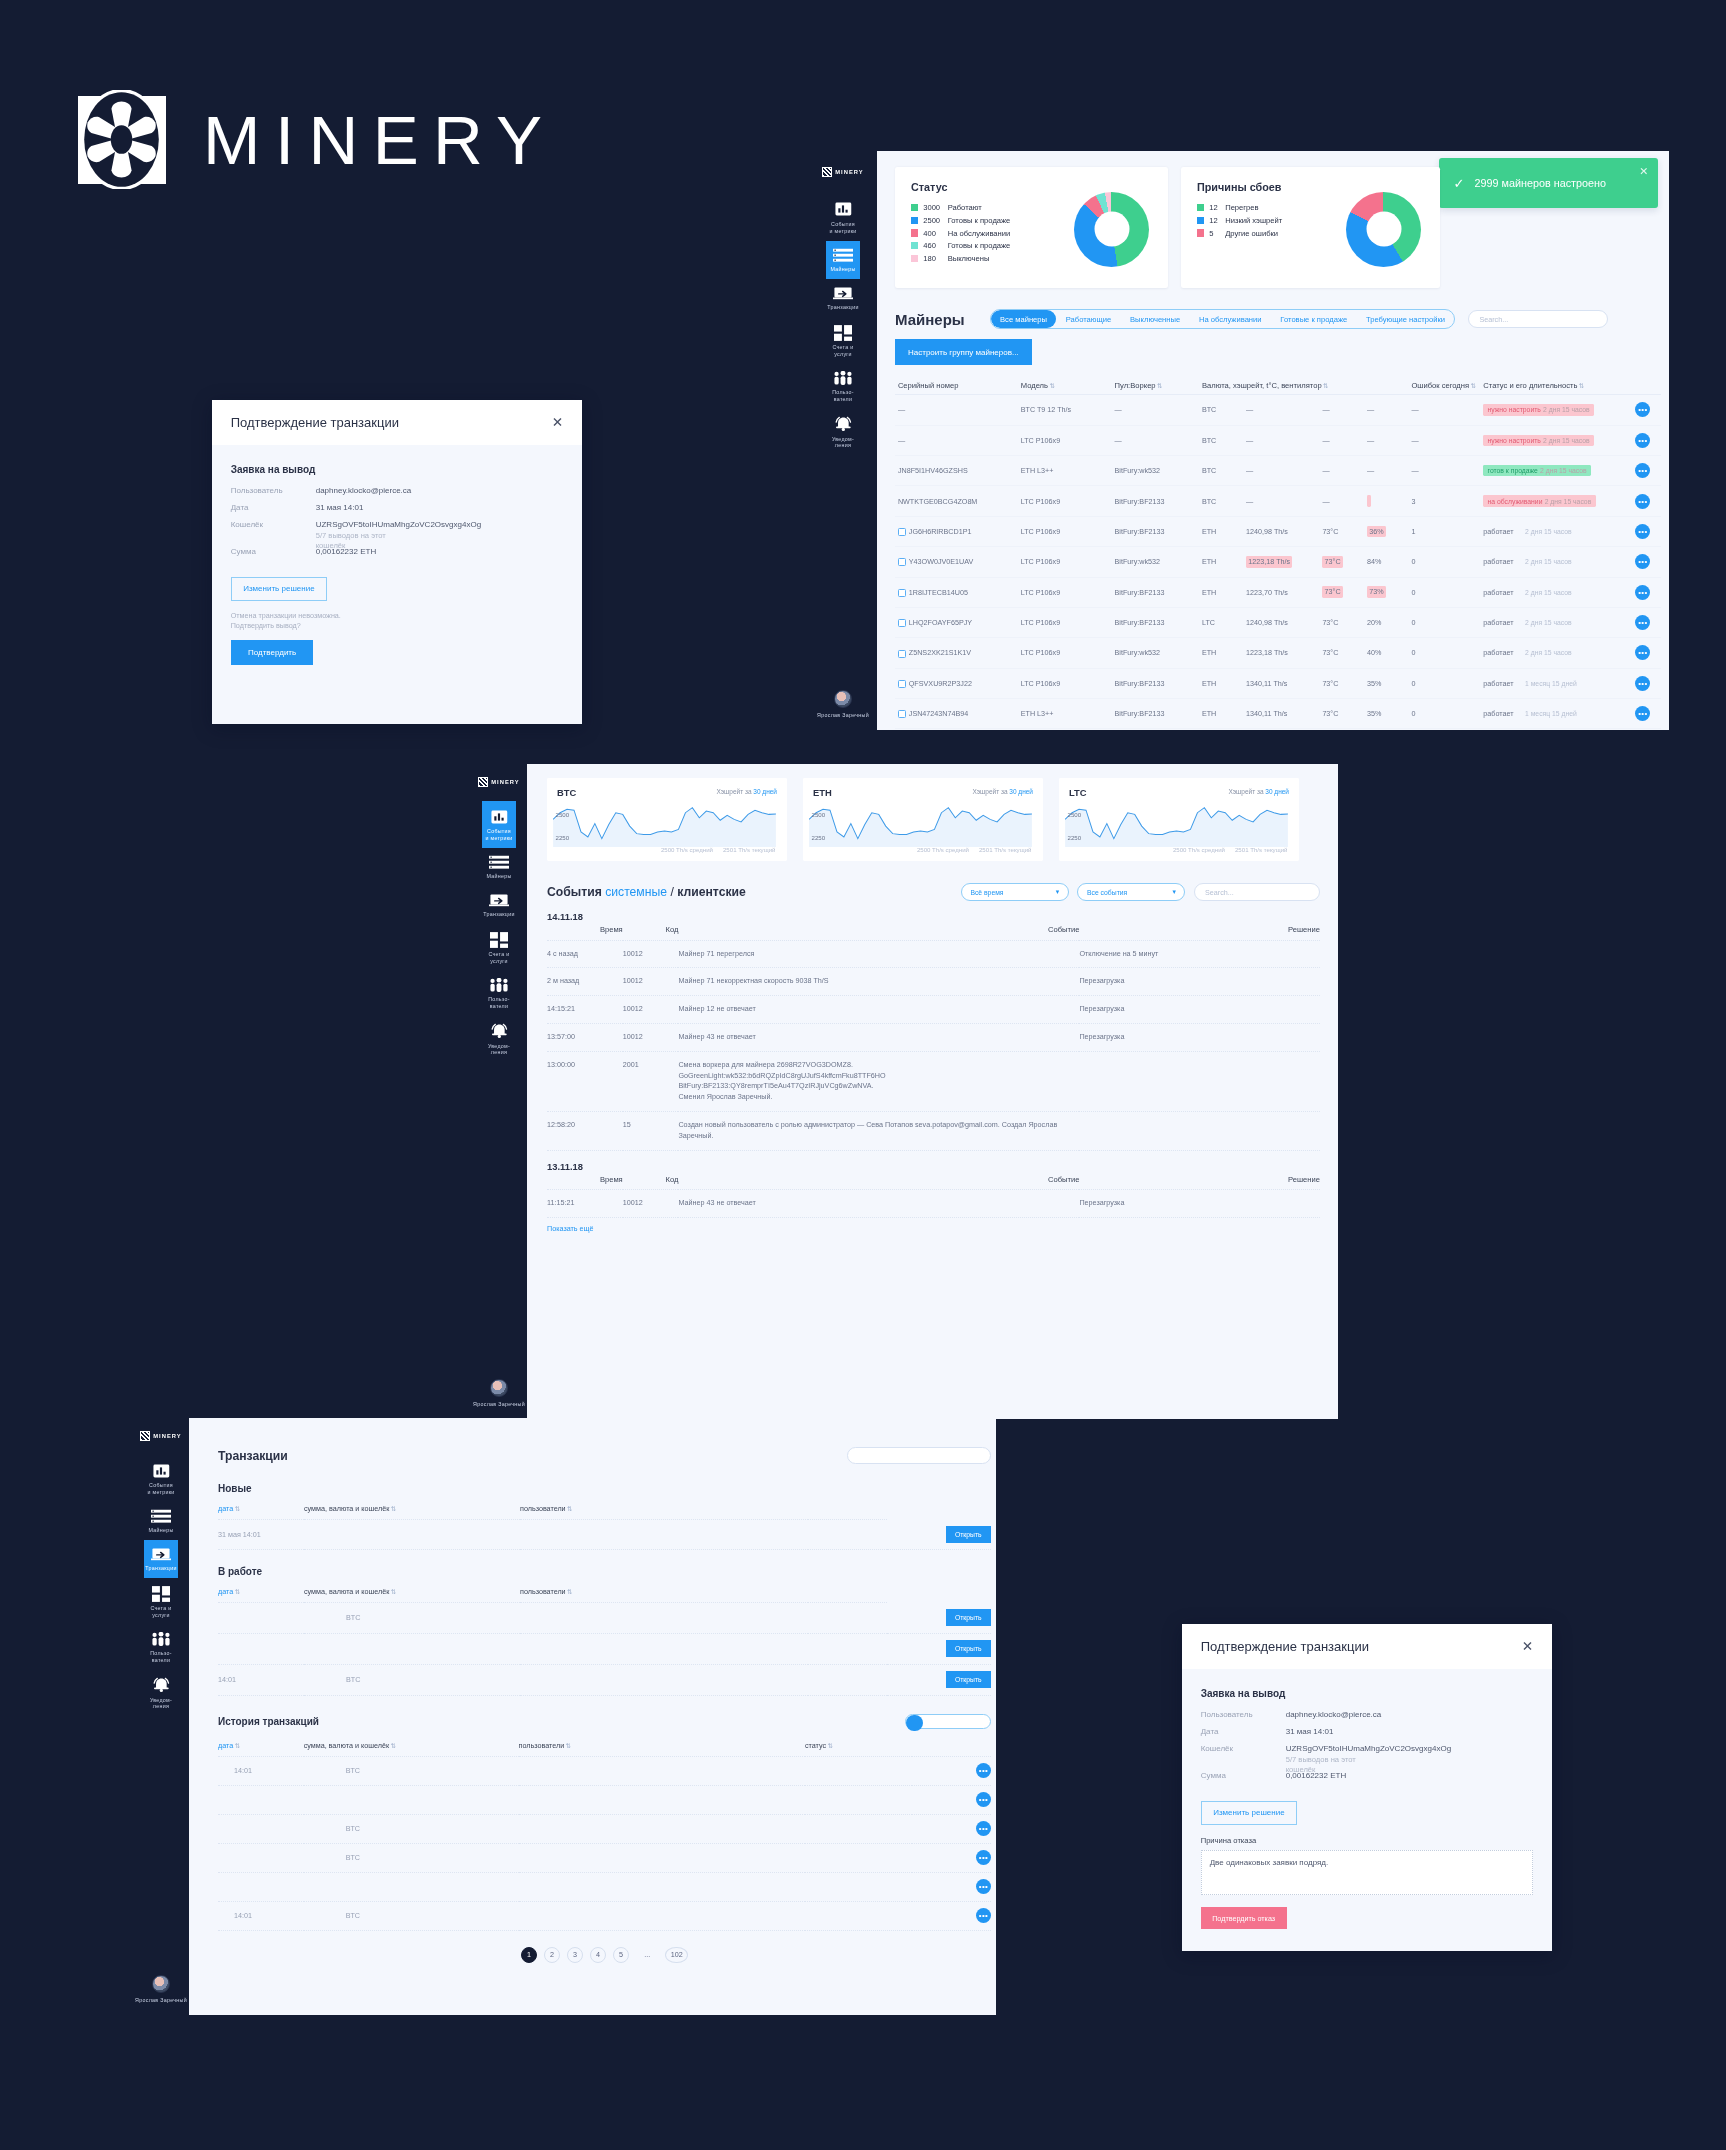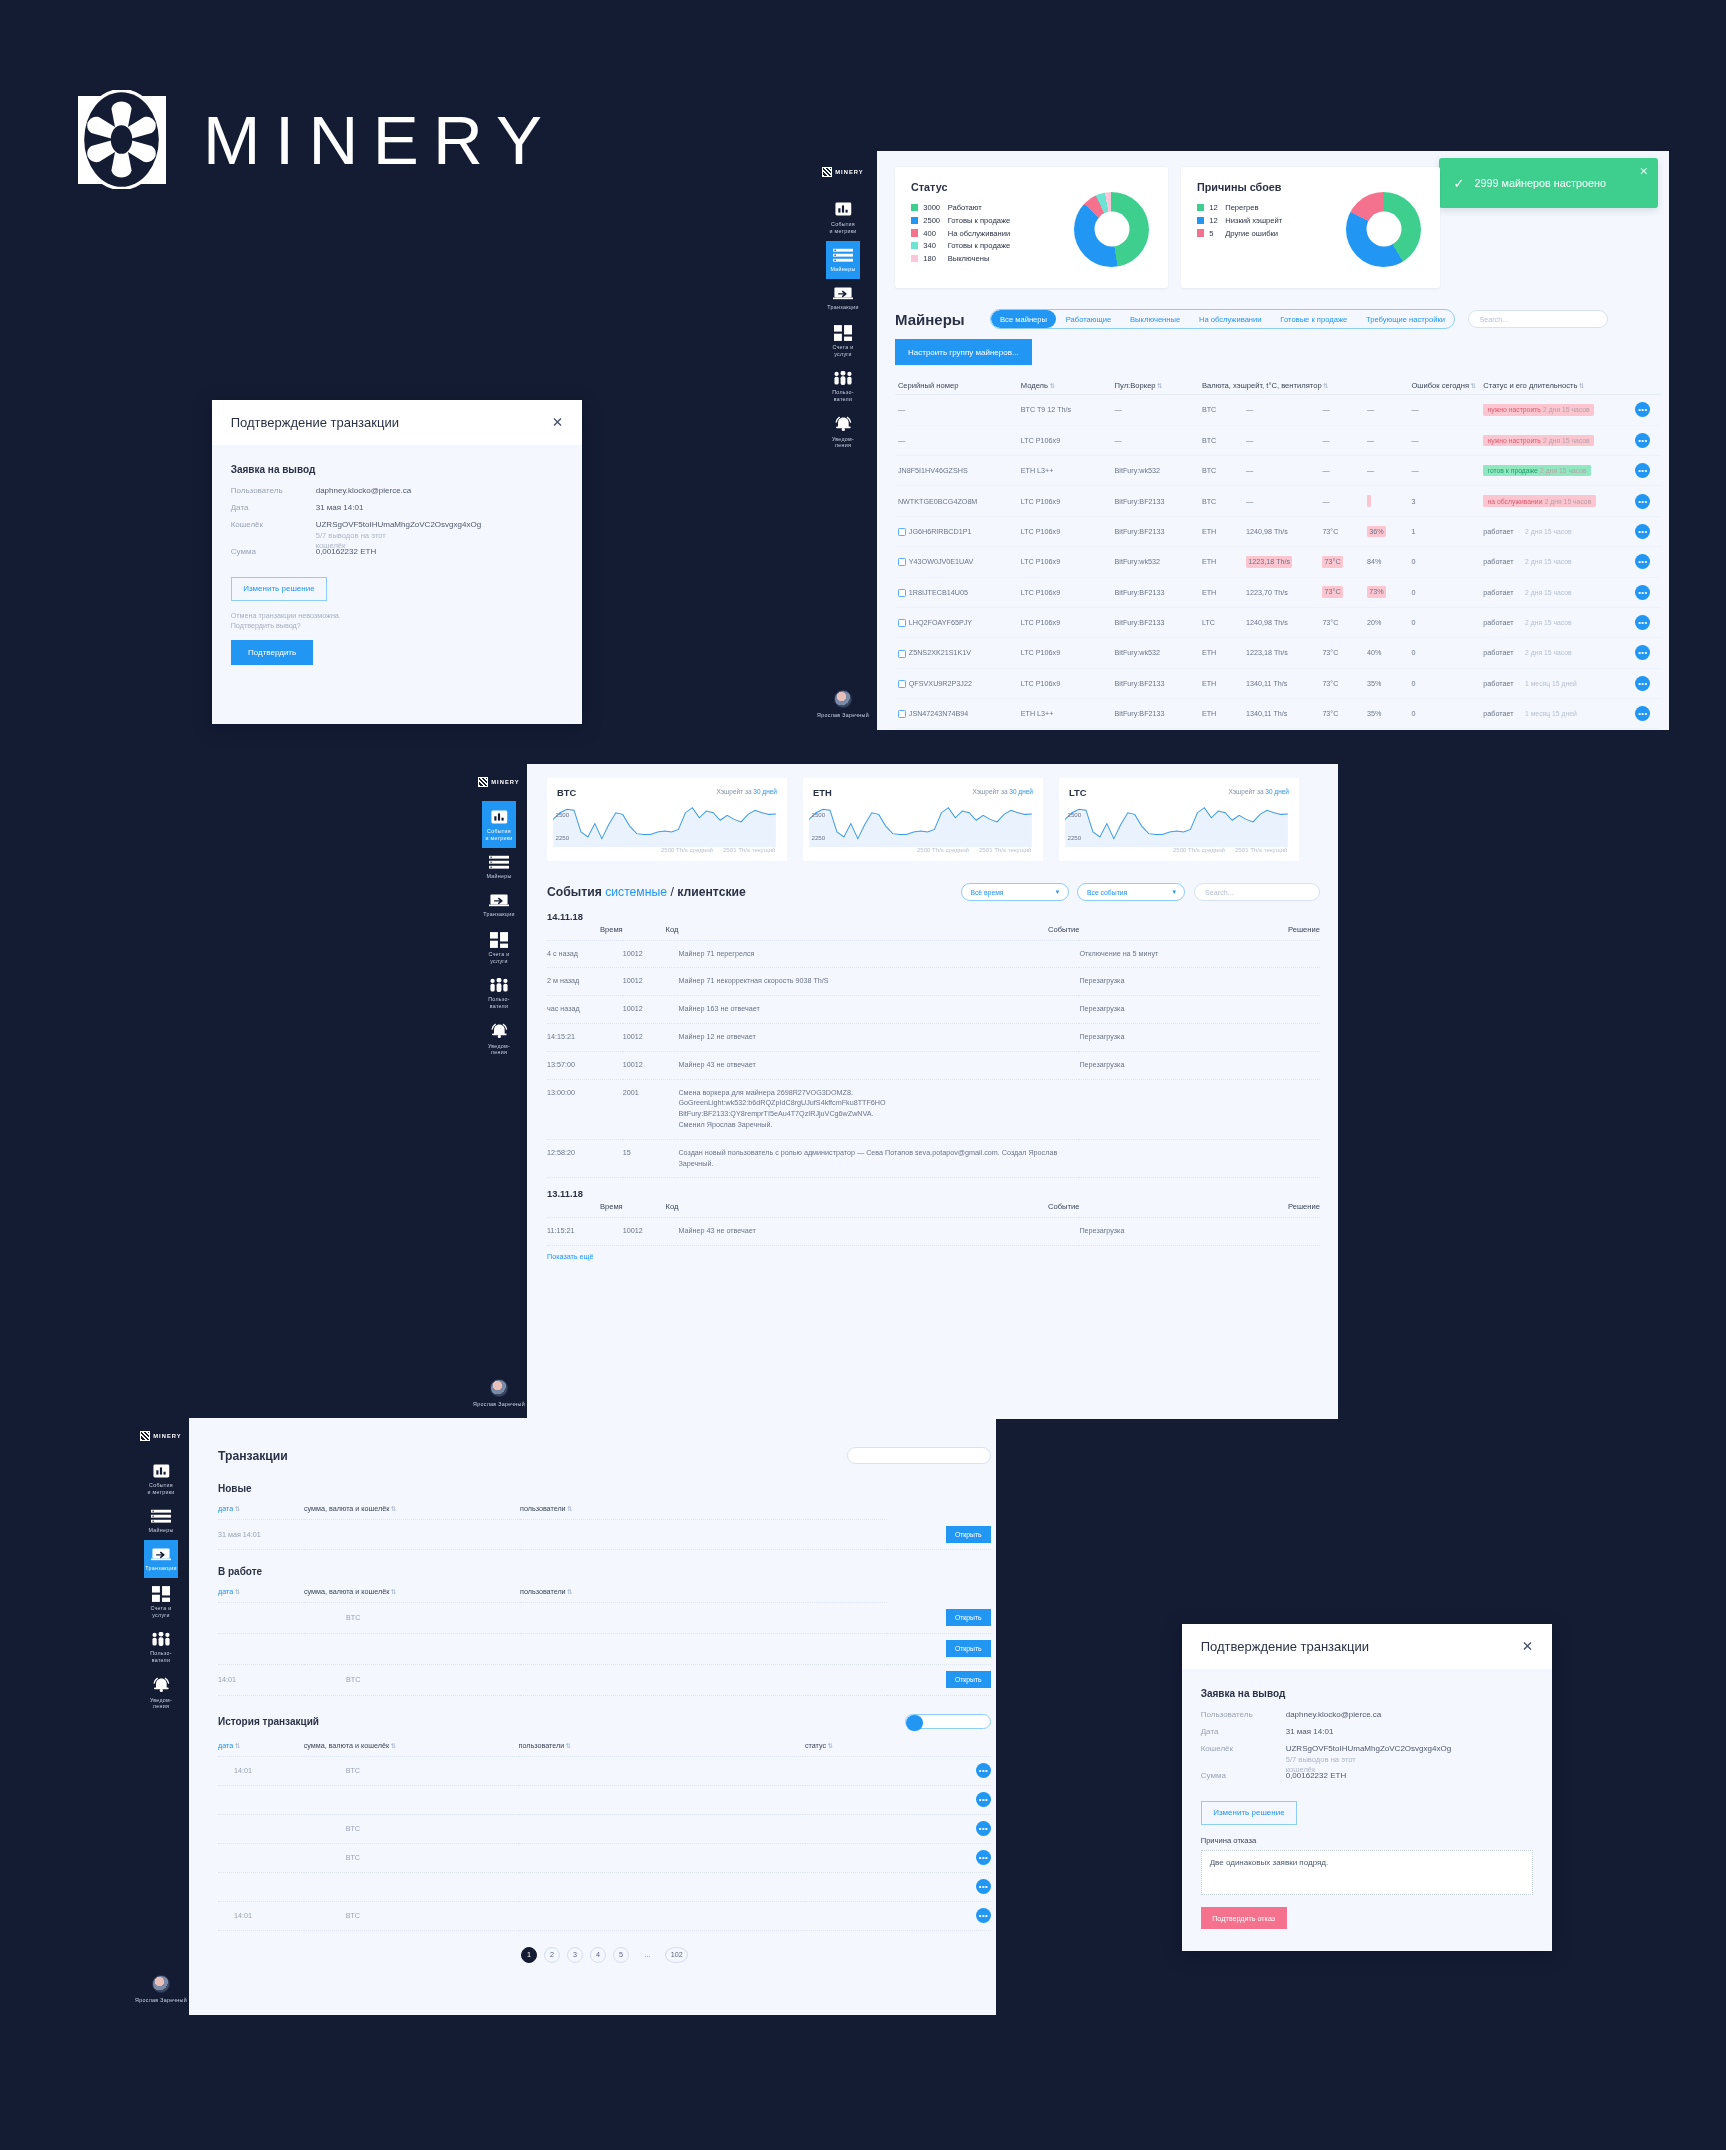--- a/index.html
+++ b/index.html
@@ -305,21 +305,21 @@
             <span class="lg-val" style="width:24.5px">2500</span>
             <span>Готовы к продаже</span>
           </div>
           <div class="legend-row">
             <span class="lg-sw" style="background:#f4728d"></span>
             <span class="lg-val" style="width:24.5px">400</span>
             <span>На обслуживании</span>
           </div>
           <div class="legend-row">
             <span class="lg-sw" style="background:#6fe3d2"></span>
-            <span class="lg-val" style="width:24.5px">340</span>
+            <span class="lg-val" style="width:24.5px">460</span>
             <span>Готовы к продаже</span>
           </div>
           <div class="legend-row">
             <span class="lg-sw" style="background:#fbc6d8"></span>
             <span class="lg-val" style="width:24.5px">180</span>
             <span>Выключены</span>
           </div>
         </div>
       <div class="donut" id="ring-status" style="background: conic-gradient(rgb(62, 207, 142) 0deg, rgb(62, 207, 142) 170.62deg, rgb(33, 150, 243) 170.62deg, rgb(33, 150, 243) 312.8deg, rgb(244, 114, 141) 312.8deg, rgb(244, 114, 141) 335.55deg, rgb(111, 227, 210) 335.55deg, rgb(111, 227, 210) 349.76deg, rgb(251, 198, 216) 349.76deg, rgb(251, 198, 216) 360deg);"></div>
     </div>
@@ -697,26 +697,20 @@
                 <td style="white-space:pre-line;">Майнер 71 перегрелся</td>
                 <td>Отключение на 5 минут</td>
               </tr>
               <tr>
                 <td>2 м назад</td>
                 <td>10012</td>
                 <td style="white-space:pre-line;">Майнер 71 некорректная скорость 9038 Th/S</td>
                 <td>Перезагрузка</td>
               </tr>
               <tr>
-                <td>час назад</td>
-                <td>10012</td>
-                <td style="white-space:pre-line;">Майнер 163 не отвечает</td>
-                <td>Перезагрузка</td>
-              </tr>
-              <tr>
                 <td>14:15:21</td>
                 <td>10012</td>
                 <td style="white-space:pre-line;">Майнер 12 не отвечает</td>
                 <td>Перезагрузка</td>
               </tr>
               <tr>
                 <td>13:57:00</td>
                 <td>10012</td>
                 <td style="white-space:pre-line;">Майнер 43 не отвечает</td>
                 <td>Перезагрузка</td>

